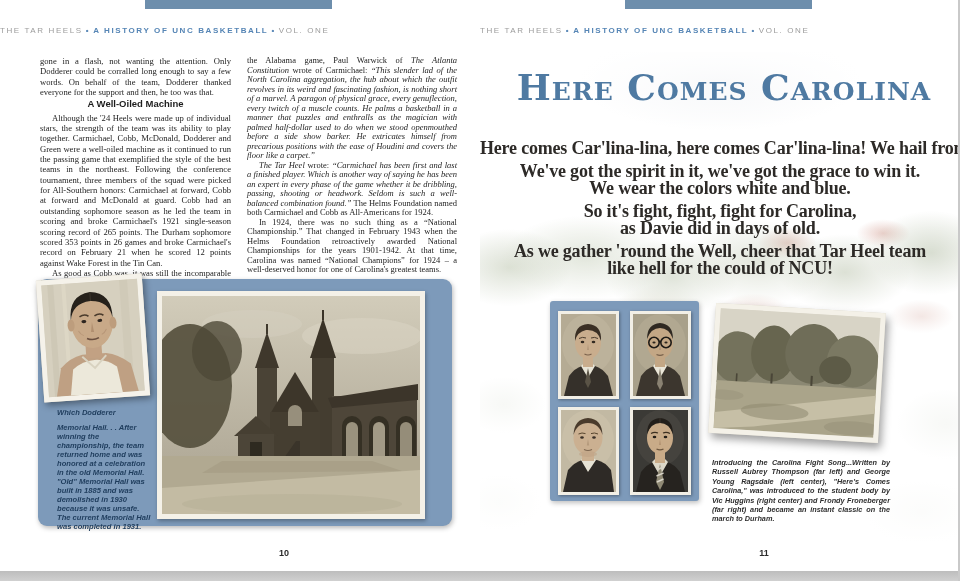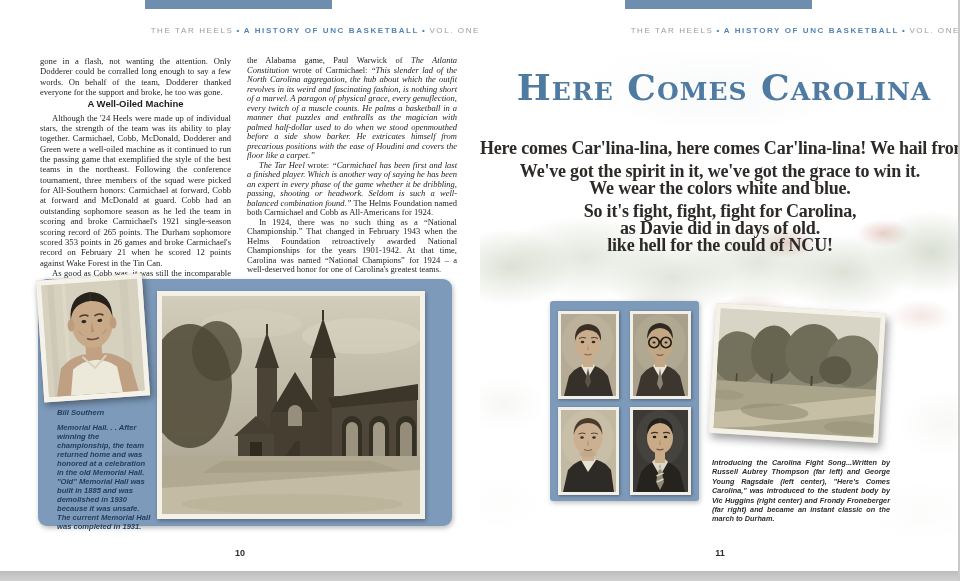--- a/index.html
+++ b/index.html
@@ -2,21 +2,21 @@
 <html><head>
 <meta charset="utf-8">
 <style>
   html,body{margin:0;padding:0;background:#ffffff;}
   .spread{position:relative;width:960px;height:581px;background:#ffffff;overflow:hidden;
           font-family:"Liberation Serif", serif;}
 
   
   .page-tab{position:absolute;top:0;height:9px;width:187px;background:#6d8eac;}
   .tab-left{left:145px;} .tab-right{left:625px;}
-  .running-head{position:absolute;top:26px;width:480px;text-align:right;
+  .running-head{position:absolute;top:26px;width:480px;text-align:left;
     font-family:"Liberation Sans", sans-serif;font-size:8px;letter-spacing:1.6px;color:#9c9c9c;}
   .rh-left{left:0;} .rh-right{left:480px;}
   .running-head .rh-title{color:#5585b5;font-weight:bold;}
   .running-head .rh-dot{color:#5585b5;font-weight:bold;padding:0 3px;}
 
   
   .col{position:absolute;text-align:justify;color:#1d1d1d;}
   .col-1{left:40px;top:56px;width:191px;font-size:8.6px;line-height:10.35px;}
   .col-2{left:247px;top:56px;width:210px;font-size:8.5px;line-height:9.5px;}
   .col p{margin:0;}
@@ -79,40 +79,40 @@
   .pp-3{left:8px;top:106px;} .pp-4{left:80px;top:106px;}
   .campus-photo{position:absolute;left:712px;top:308px;width:160px;height:120px;
     border:5px solid #f4f1e8;transform:rotate(3.5deg);box-shadow:3px 5px 9px rgba(0,0,0,.38);
     background:#d8d4c6;}
   .caption-right{position:absolute;left:712px;top:458px;width:178px;
     font-family:"Liberation Sans", sans-serif;font-style:italic;font-weight:bold;
     font-size:7.3px;line-height:9.4px;color:#2e2e2e;text-align:justify;}
 
   
   .page-num{position:absolute;top:548px;width:480px;text-align:center;
-    font-family:"Liberation Sans", sans-serif;font-weight:bold;font-size:9px;color:#2b2b2b;}
+    font-family:"Liberation Sans", sans-serif;font-weight:bold;font-size:9px;color:#2b2b2b;padding-left:44px;}
   .pn-left{left:0;} .pn-right{left:480px;}
   .bottom-strip{position:absolute;left:0;bottom:0;width:960px;height:10px;
     background:linear-gradient(#bdbdbd,#d0d0d0);}
   .right-edge{position:absolute;right:0;top:0;width:2px;height:581px;background:#c9c9c9;}
 
   svg{display:block;width:100%;height:100%;}
 </style>
 </head>
 <body>
 
 <div class="spread">
 
   <div class="page-tab tab-left"></div>
   <div class="running-head rh-left">
     <span>THE TAR HEELS</span><span class="rh-dot">•</span><span class="rh-title">A HISTORY OF UNC BASKETBALL</span><span class="rh-dot">•</span><span>VOL. ONE</span>
   </div>
 
   <div class="col col-1">
-    <p>gone in a flash, not wanting the attention.  Only Dodderer could be corralled long enough to say a few words.  On behalf of the team, Dodderer thanked everyone for the support and broke, he too was gone.</p>
+    <p>gone in a flash, not wanting the attention.  Only Dodderer could be corralled long enough to say a few words.  On behalf of the team, Dodderer thanked everyone for the support and then, he too was that.</p>
     <h3>A Well-Oiled Machine</h3>
     <p class="ind">Although the '24 Heels were made up of individual stars, the strength of the team was its ability to play together.  Carmichael, Cobb, McDonald, Dodderer and Green were a well-oiled machine as it continued to run the passing game that exemplified the style of the best teams in the northeast.  Following the conference tournament, three members of the squad were picked for All-Southern honors: Carmichael at forward, Cobb at forward and McDonald at guard.  Cobb had an outstanding sophomore season as he led the team in scoring and broke Carmichael's 1921 single-season scoring record of 265 points.  The Durham sophomore scored 353 points in 26 games and broke Carmichael's record on February 21 when he scored 12 points against Wake Forest in the Tin Can.</p>
     <p class="ind">As good as Cobb was, it was still the incomparable Carmichael who was the leader as he scored, rebounded and set up teammates for baskets with his sharp passing.  Following</p>
   </div>
 
   <div class="col col-2">
     <p><span>the Alabama game, Paul Warwick of </span><span class="it">The Atlanta Constitution</span><span> wrote of Carmichael: </span><span class="it">“This slender lad of the North Carolina aggregation, the hub about which the outfit revolves in its weird and fascinating fashion, is nothing short of a marvel.  A paragon of physical grace, every genuflection, every twitch of a muscle counts.  He palms a basketball in a manner that puzzles and enthralls as the magician with palmed half-dollar used to do when we stood openmouthed before a side show barker.  He extricates himself from precarious positions with the ease of Houdini and covers the floor like a carpet.”</span></p>
     <p class="ind"><span class="it">The Tar Heel</span><span> wrote: </span><span class="it">“Carmichael has been first and last a finished player.  Which is another way of saying he has been an expert in every phase of the game whether it be dribbling, passing, shooting or headwork.  Seldom is such a well-balanced combination found.”</span><span>  The Helms Foundation named both Carmichael and Cobb as All-Americans for 1924.</span></p>
     <p class="ind">In 1924, there was no such thing as a “National Championship.”  That changed in February 1943 when the Helms Foundation retroactively awarded National Championships for the years 1901-1942.  At that time, Carolina was named “National Champions” for 1924 – a well-deserved honor for one of Carolina's greatest teams.</p>
   </div>
@@ -191,41 +191,42 @@
       <ellipse cx="40" cy="39" rx="2.4" ry="1.6" fill="#2e2620"></ellipse>
       <ellipse cx="56" cy="39" rx="2.4" ry="1.6" fill="#2e2620"></ellipse>
       <path d="M48 40 l-1.5 10 l3 0 Z" fill="#b08f70"></path>
       <path d="M42 56 q6 3 12 0" stroke="#6b5040" stroke-width="1.6" fill="none"></path>
       <path d="M34 48 q2 4 5 5" stroke="#b08f70" stroke-width="1" fill="none" opacity=".7"></path>
       <path d="M62 48 q-2 4 -5 5" stroke="#b08f70" stroke-width="1" fill="none" opacity=".7"></path>
     </svg>
   </div>
 
   <div class="caption-left">
-    <div class="cap-name">Bill Southern</div>
+    <div class="cap-name">Which Dodderer</div>
     <div class="cap-text">Memorial Hall. . . After winning the championship, the team returned home and was honored at a celebration in the old Memorial Hall.  "Old" Memorial Hall was built in 1885 and was demolished in 1930 because it was unsafe.  The current Memorial Hall was completed in 1931.</div>
   </div>
 
   <div class="page-num pn-left">10</div>
 
   <div class="bg-art"></div>
 
   <div class="page-tab tab-right"></div>
   <div class="running-head rh-right">
     <span>THE TAR HEELS</span><span class="rh-dot">•</span><span class="rh-title">A HISTORY OF UNC BASKETBALL</span><span class="rh-dot">•</span><span>VOL. ONE</span>
   </div>
 
   <h1 class="song-title">Here Comes Carolina</h1>
 
   <div class="lyrics">
     <p class="lyric">Here comes Car'lina-lina, here comes Car'lina-lina! We hail from NCU.</p>
     <p class="lyric gap">We've got the spirit in it, we've got the grace to win it.</p>
     <p class="lyric">We wear the colors white and blue.</p>
     <p class="lyric gap">So it's fight, fight, fight for Carolina,</p>
     <p class="lyric">as Davie did in days of old.</p>
+    <p class="lyric gap">As we gather 'round the Well, cheer that Tar Heel team</p>
     <p class="lyric">like hell for the could of NCU!</p>
   </div>
 
   <div class="portrait-panel">
     <div class="portrait pp-1">
       <svg viewBox="0 0 55 82" preserveAspectRatio="none">
         <rect width="55" height="82" fill="#b5ab94"></rect>
         <ellipse cx="27" cy="30" rx="26" ry="30" fill="#c4baa2" opacity=".5"></ellipse>
         <path d="M3 82 L8 62 Q14 54 21 52 L34 52 Q41 54 47 62 L52 82 Z" fill="#35302a"></path>
         <path d="M20 52 L27 64 L34 52 L31 49 L27 53 L23 49 Z" fill="#e8e4d6"></path>

